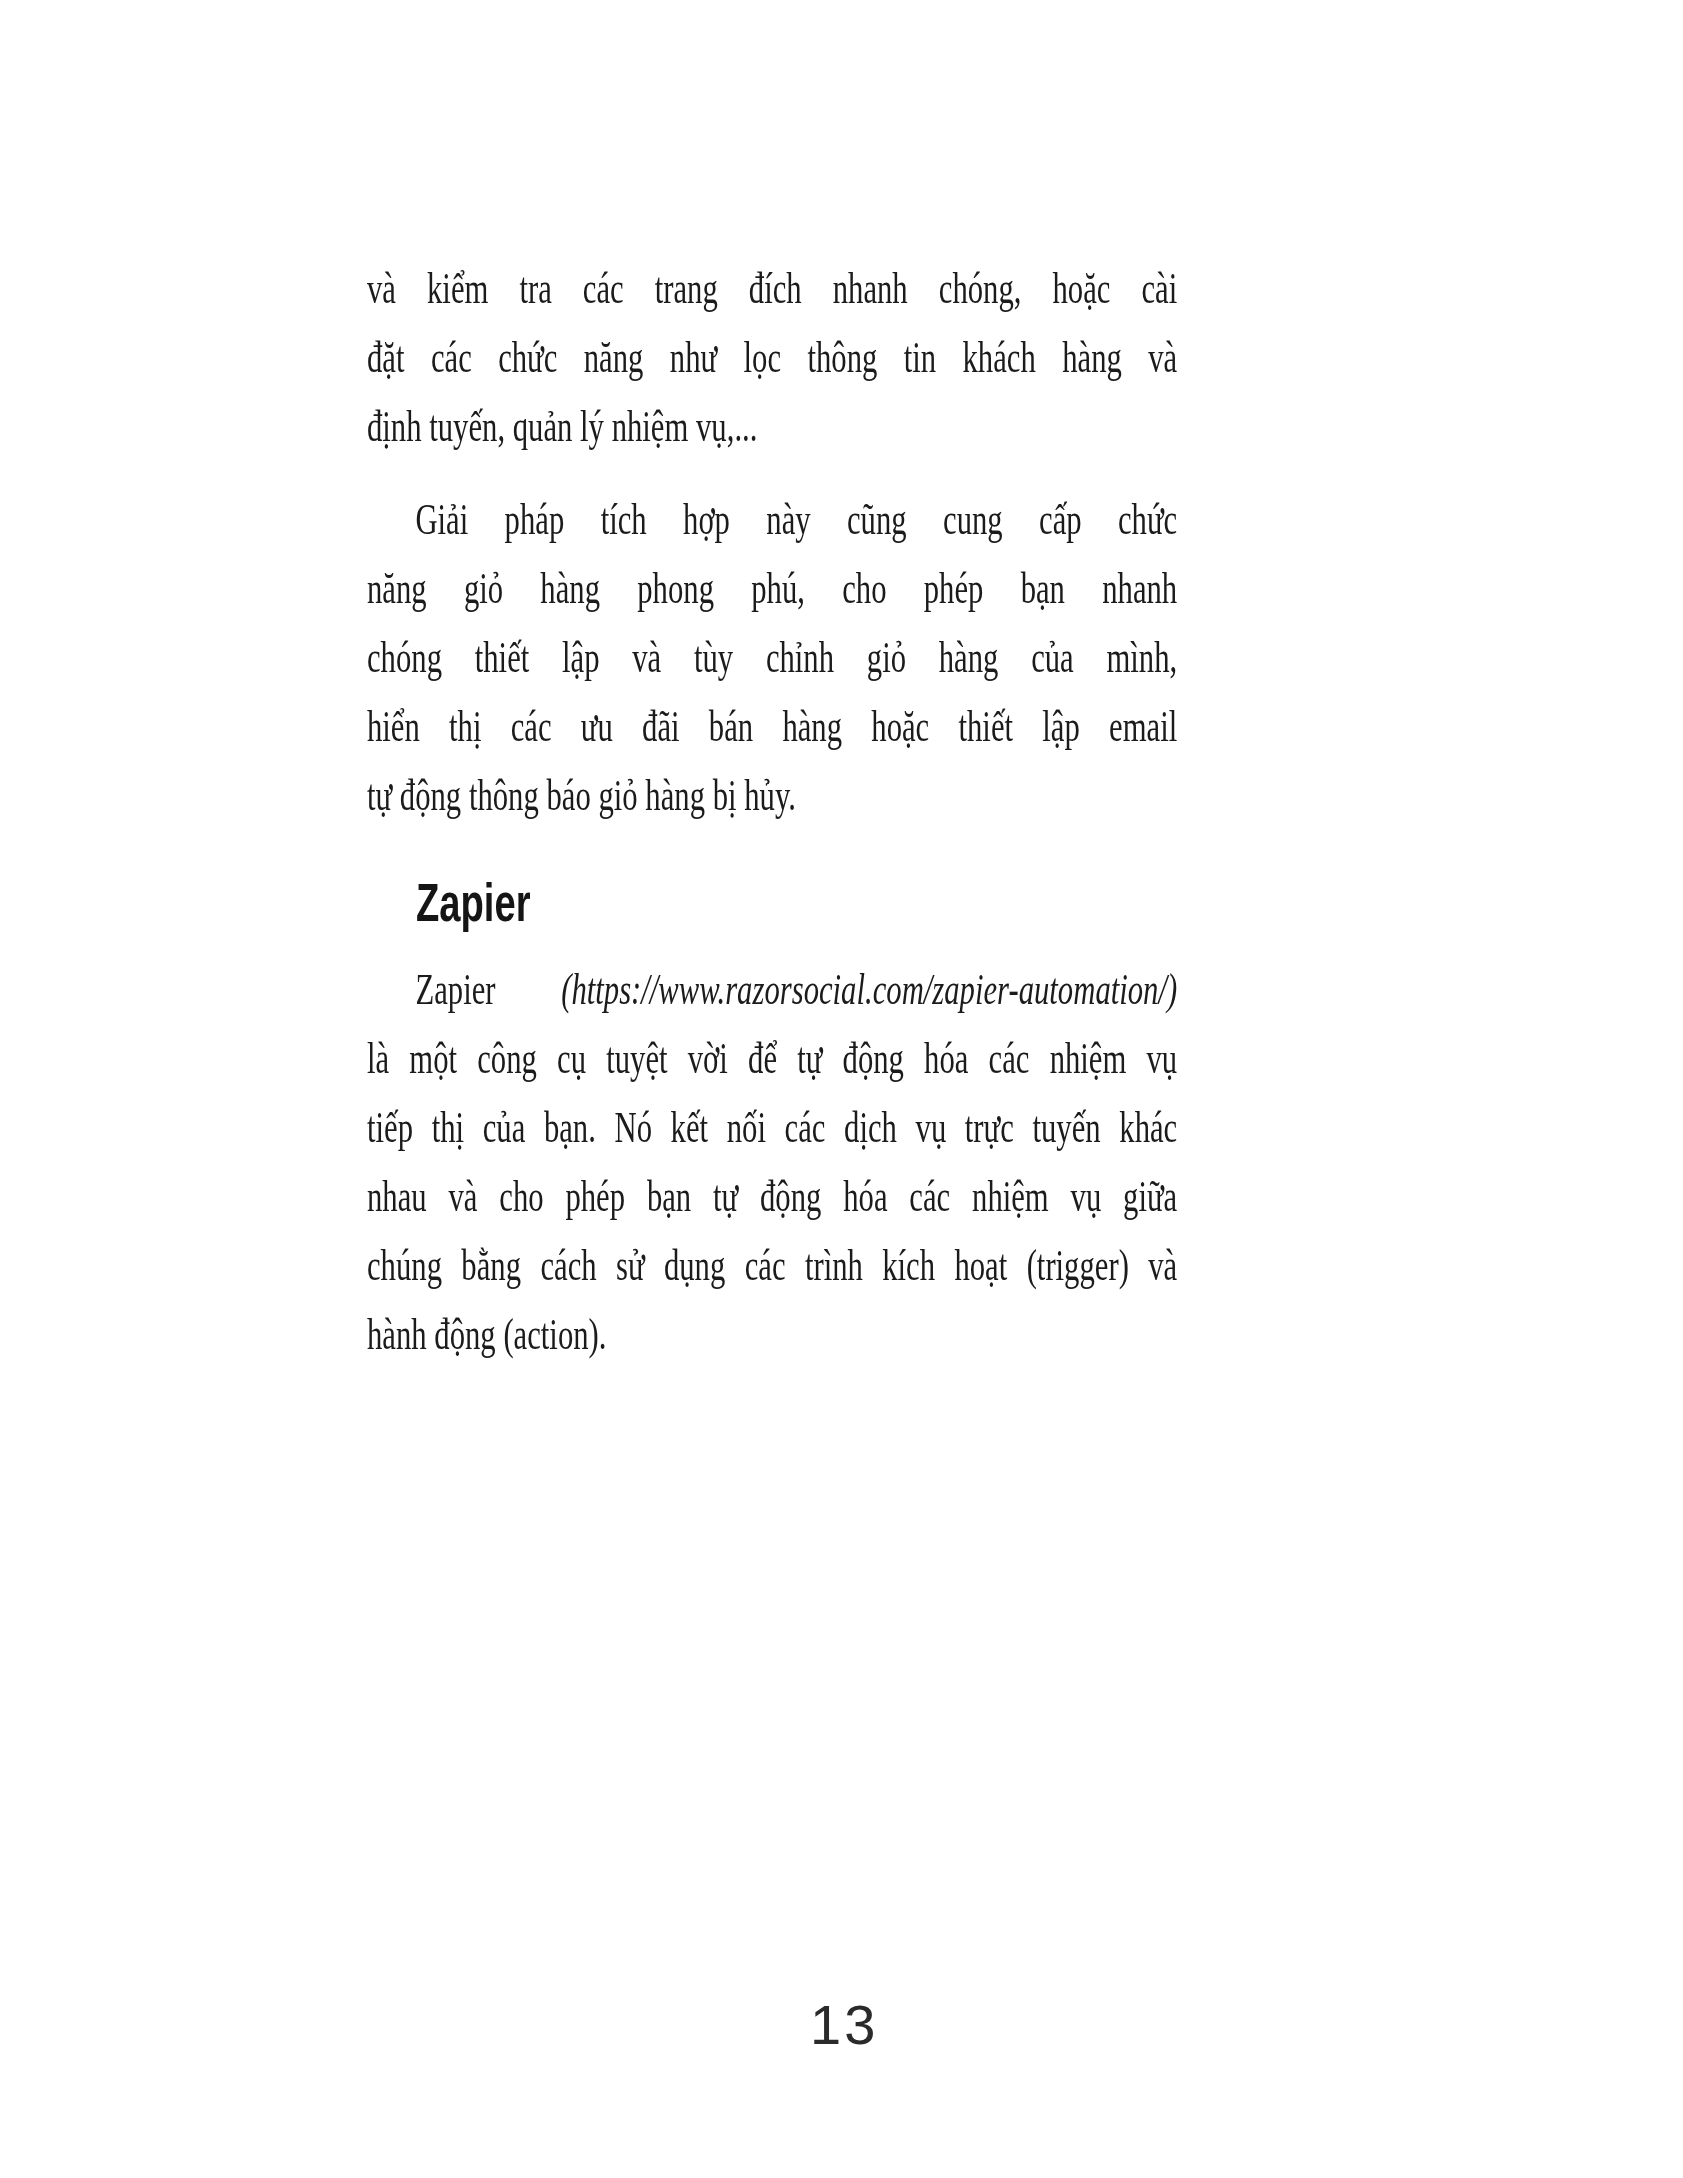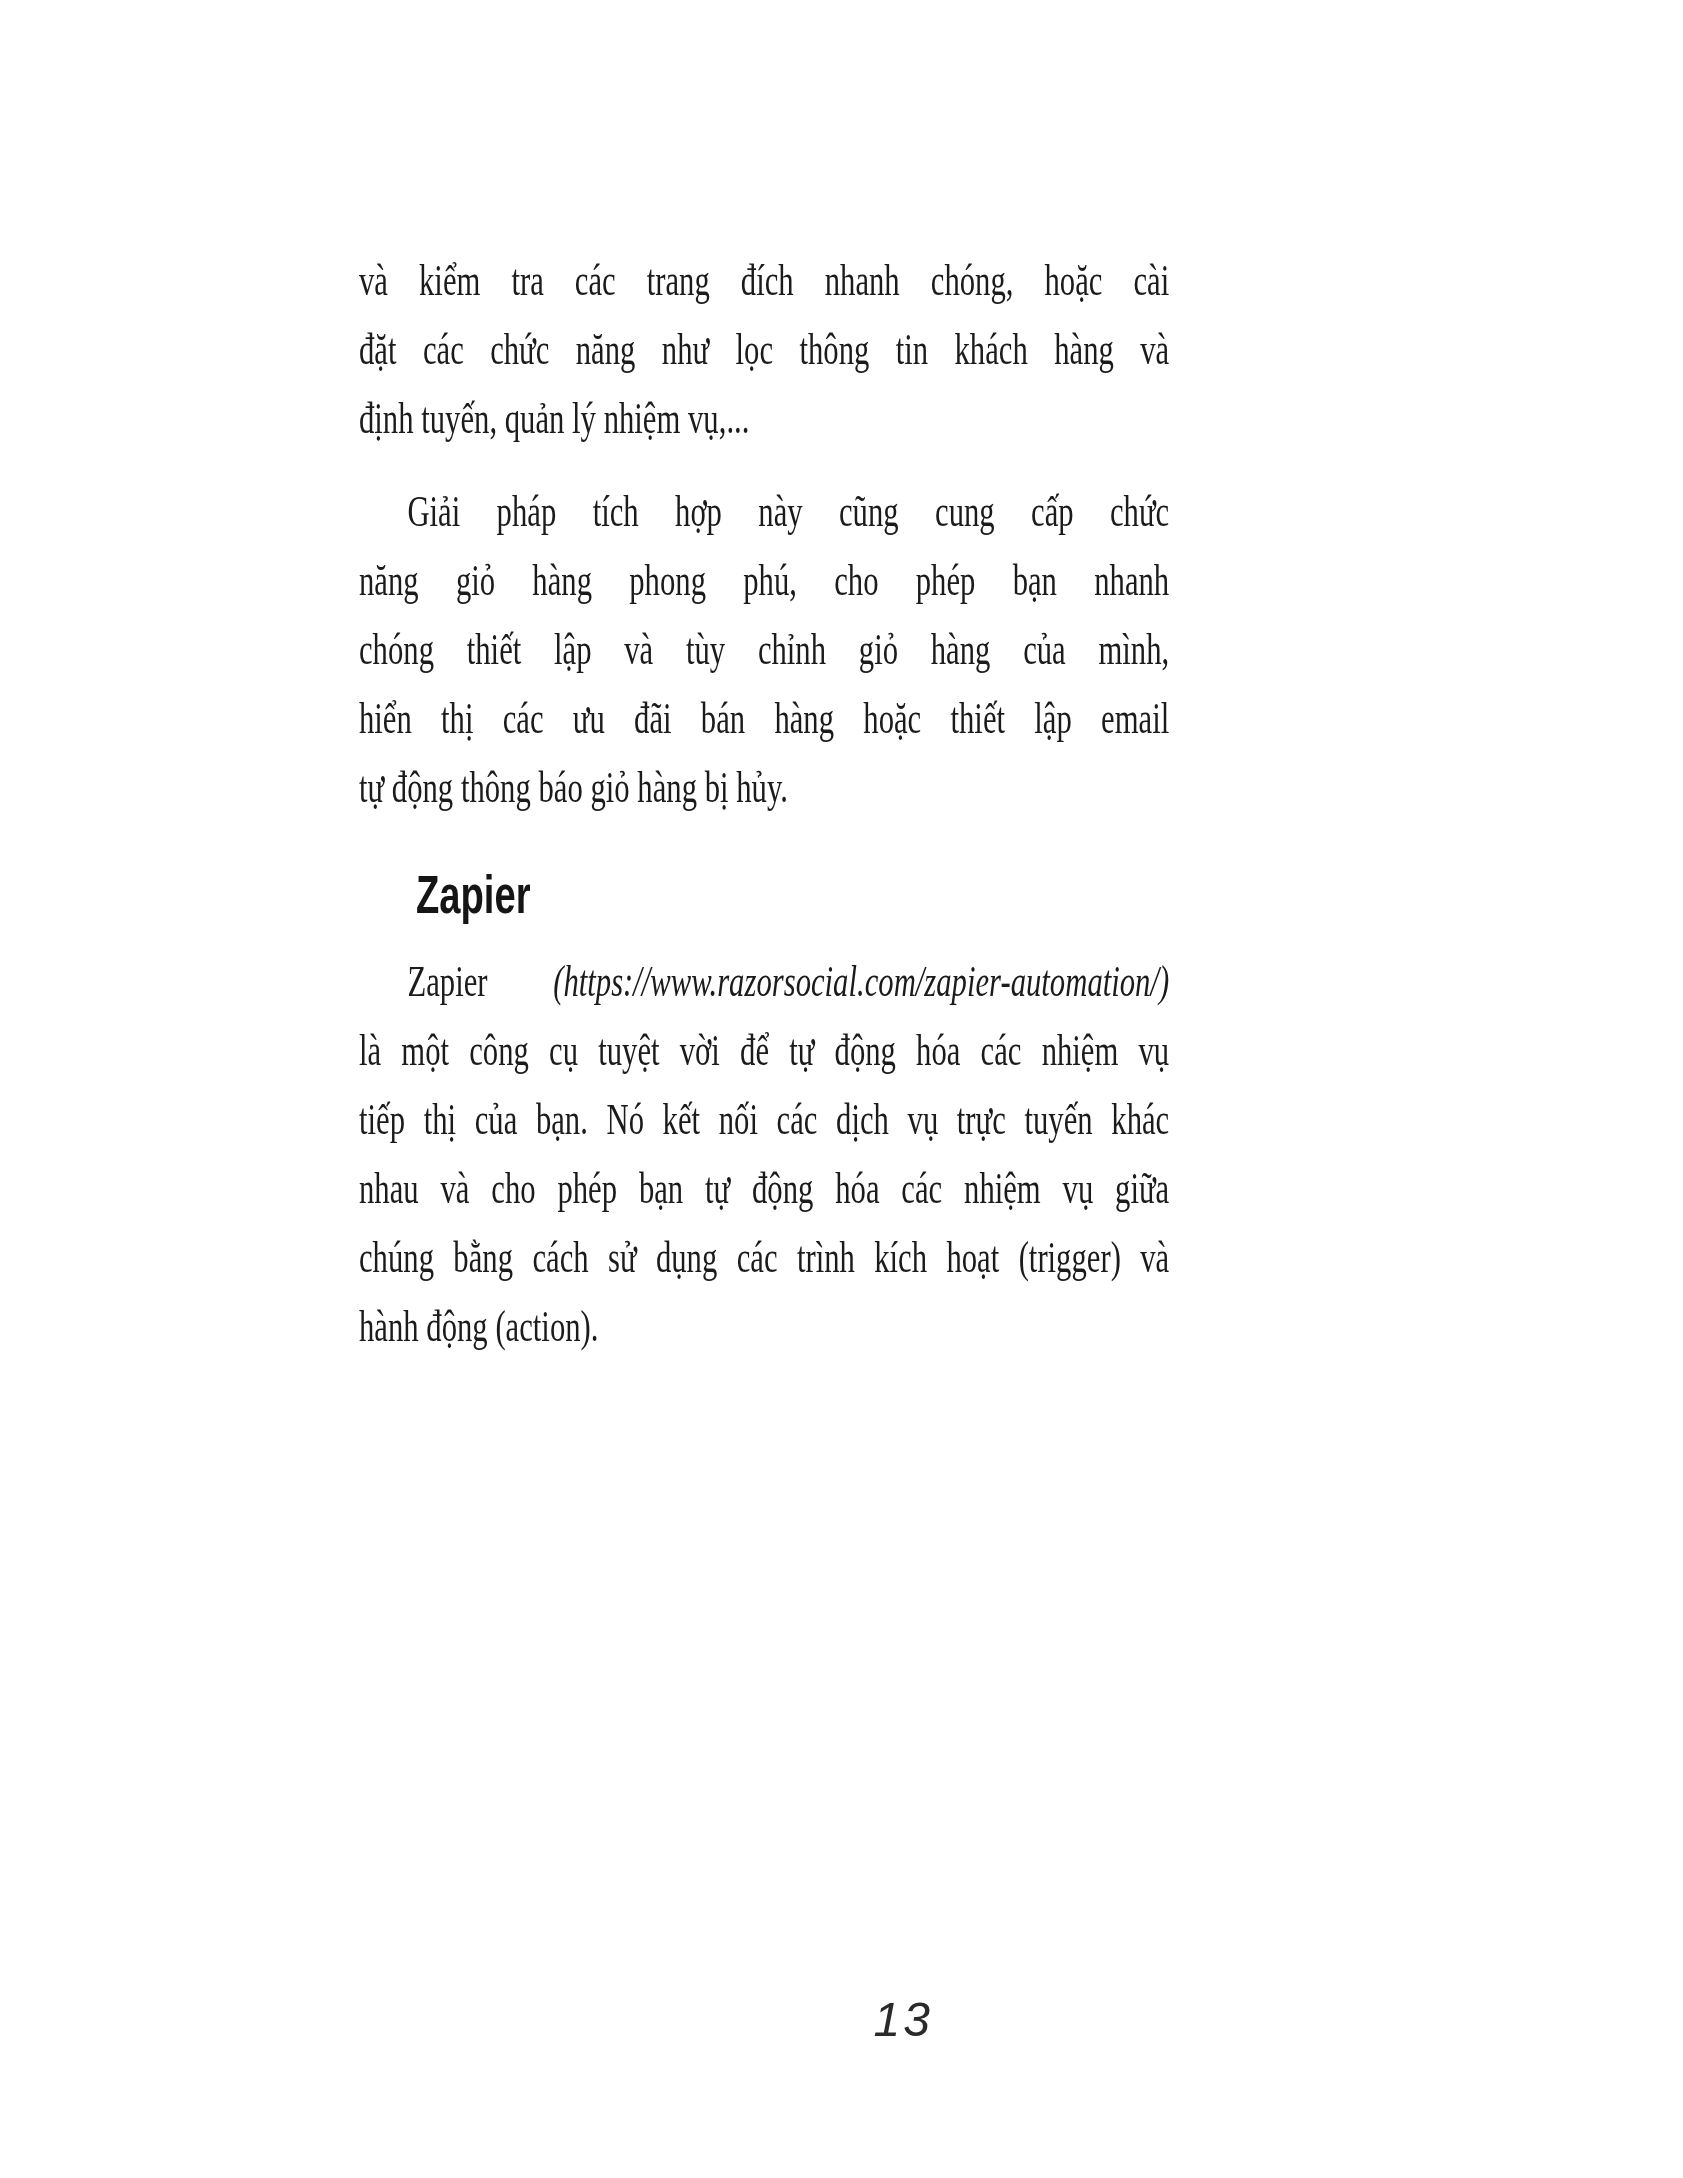--- a/index.html
+++ b/index.html
@@ -34,21 +34,21 @@
     text-align-last: justify;
     text-justify: inter-word;
     white-space: normal;
   }
   .line.last {
     text-align-last: left;
   }
   .line.indent {
     text-indent: 71px;
   }
-  .para { margin: 0; }
+  .para { margin: 8px; }
   .para.spaced { margin-top: 24px; }
   .it { font-style: italic; }
   .heading-row {
     margin-top: 46px;
     margin-bottom: 26px;
     padding-left: 57px;
     height: 53px;
   }
   .heading {
     display: inline-block;
@@ -59,27 +59,26 @@
     color: #151515;
     transform: scaleX(0.72);
     transform-origin: 0 50%;
     letter-spacing: 0px;
   }
   .page-number {
     position: absolute;
     top: 1992px;
     left: 810px;
     width: 123px;
-    text-align: right;
+    text-align: left;
     font-family: "Liberation Sans", "DejaVu Sans", sans-serif;
     font-weight: 400;
-    font-size: 48px;
+    font-size: 56px;
     letter-spacing: 3px;
     color: #2a2a2a;
-    font-style: italic;
   }
 </style>
 </head>
 <body>
 
 <div class="page">
   <div class="text-block">
 
     <div class="para">
       <div class="line">và kiểm tra các trang đích nhanh chóng, hoặc cài</div>

